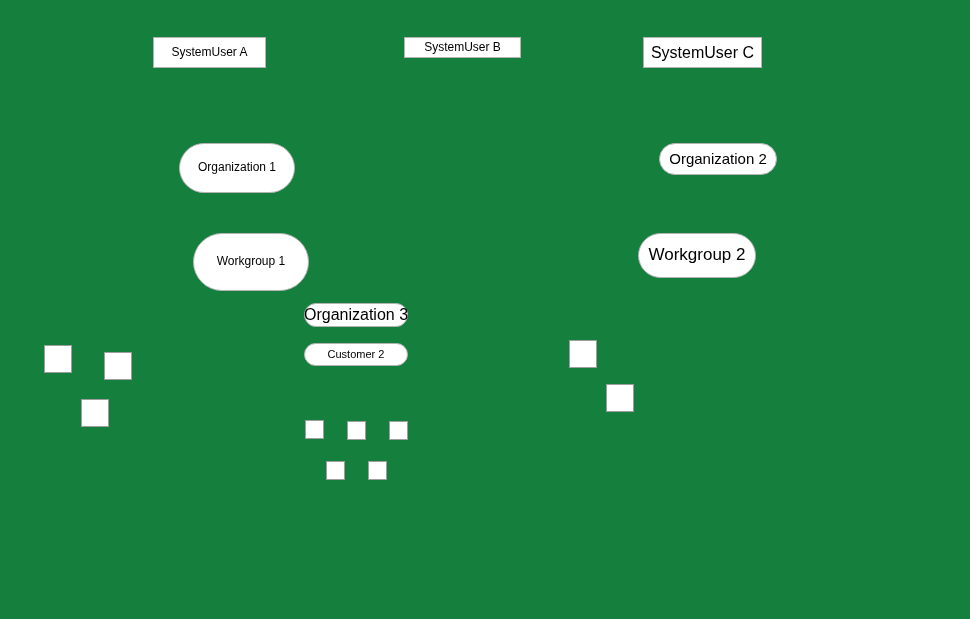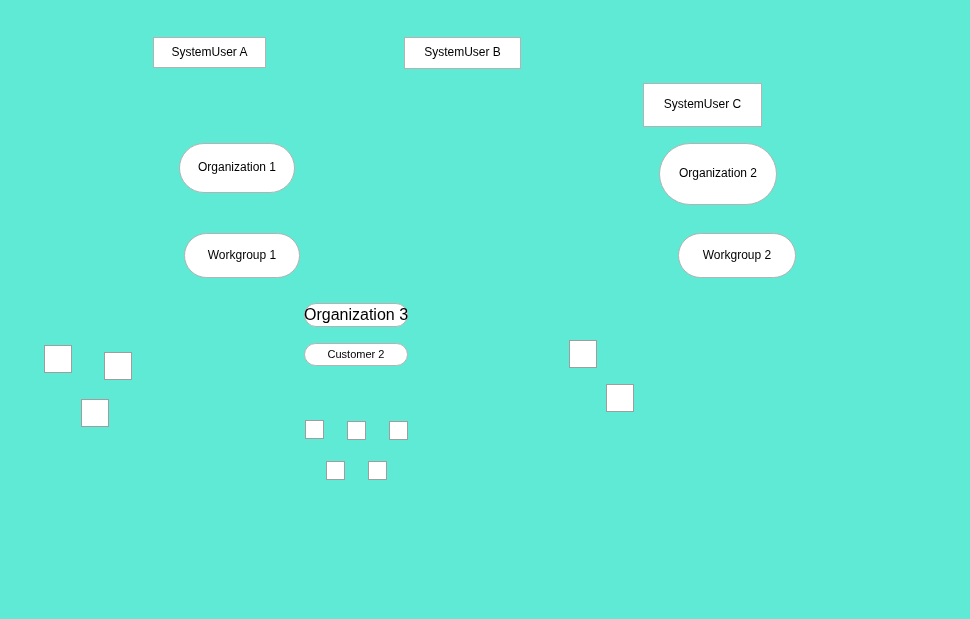--- a/index.html
+++ b/index.html
@@ -43,40 +43,40 @@
     position: absolute;
     box-sizing: border-box;
     background: #ffffff;
     border: 1px solid #9e9e9e;
     border-radius: 0;
   }
 </style>
 </head>
 <body>
 
-<div id="canvas" style="background: #5eead4;">
+<div id="canvas" style="background: #15803d;">
     <div class="node rect" style="left: 153px; top: 37px; width: 113px; height: 31px; font-size: 12px; background: rgb(255, 255, 255); color: rgb(0, 0, 0); border-color: rgb(179, 179, 179);">
       <span class="node-label">SystemUser A</span>
     </div>
-    <div class="node rect" style="left: 404px; top: 37px; width: 117px; height: 32px; font-size: 12px; background: rgb(255, 255, 255); color: rgb(0, 0, 0); border-color: rgb(179, 179, 179);">
+    <div class="node rect" style="left: 404px; top: 37px; width: 117px; height: 21px; font-size: 12px; background: rgb(255, 255, 255); color: rgb(0, 0, 0); border-color: rgb(179, 179, 179);">
       <span class="node-label">SystemUser B</span>
     </div>
-    <div class="node rect" style="left: 643px; top: 37px; width: 119px; height: 44px; font-size: 12px; background: rgb(255, 255, 255); color: rgb(0, 0, 0); border-color: rgb(179, 179, 179); margin-top: 46px;">
+    <div class="node rect" style="left: 643px; top: 37px; width: 119px; height: 31px; font-size: 16px; background: rgb(255, 255, 255); color: rgb(0, 0, 0); border-color: rgb(179, 179, 179);">
       <span class="node-label">SystemUser C</span>
     </div>
     <div class="node pill" style="left: 179px; top: 143px; width: 116px; height: 50px; font-size: 12px; background: rgb(255, 255, 255); color: rgb(0, 0, 0); border-color: rgb(179, 179, 179);">
       <span class="node-label">Organization 1</span>
     </div>
-    <div class="node pill" style="left: 659px; top: 143px; width: 118px; height: 62px; font-size: 12px; background: rgb(255, 255, 255); color: rgb(0, 0, 0); border-color: rgb(179, 179, 179);">
+    <div class="node pill" style="left: 659px; top: 143px; width: 118px; height: 32px; font-size: 15px; background: rgb(255, 255, 255); color: rgb(0, 0, 0); border-color: rgb(179, 179, 179);">
       <span class="node-label">Organization 2</span>
     </div>
-    <div class="node pill" style="left: 184px; top: 233px; width: 116px; height: 45px; font-size: 12px; background: rgb(255, 255, 255); color: rgb(0, 0, 0); border-color: rgb(179, 179, 179);">
+    <div class="node pill" style="left: 193px; top: 233px; width: 116px; height: 58px; font-size: 12px; background: rgb(255, 255, 255); color: rgb(0, 0, 0); border-color: rgb(179, 179, 179);">
       <span class="node-label">Workgroup 1</span>
     </div>
-    <div class="node pill" style="left: 678px; top: 233px; width: 118px; height: 45px; font-size: 12px; background: rgb(255, 255, 255); color: rgb(0, 0, 0); border-color: rgb(179, 179, 179);">
+    <div class="node pill" style="left: 638px; top: 233px; width: 118px; height: 45px; font-size: 17px; background: rgb(255, 255, 255); color: rgb(0, 0, 0); border-color: rgb(179, 179, 179);">
       <span class="node-label">Workgroup 2</span>
     </div>
     <div class="node pill" style="left: 304px; top: 303px; width: 104px; height: 24px; font-size: 16px; background: rgb(255, 255, 255); color: rgb(0, 0, 0); border-color: rgb(179, 179, 179);">
       <span class="node-label">Organization 3</span>
     </div>
     <div class="node pill" style="left: 304px; top: 343px; width: 104px; height: 23px; font-size: 11px; background: rgb(255, 255, 255); color: rgb(0, 0, 0); border-color: rgb(179, 179, 179); align-items: center;">
       <span class="node-label">Customer 2</span>
     </div>
     <div class="blank-square" style="left: 44px; top: 345px; width: 28px; height: 28px;"></div>
     <div class="blank-square" style="left: 104px; top: 352px; width: 28px; height: 28px;"></div>

